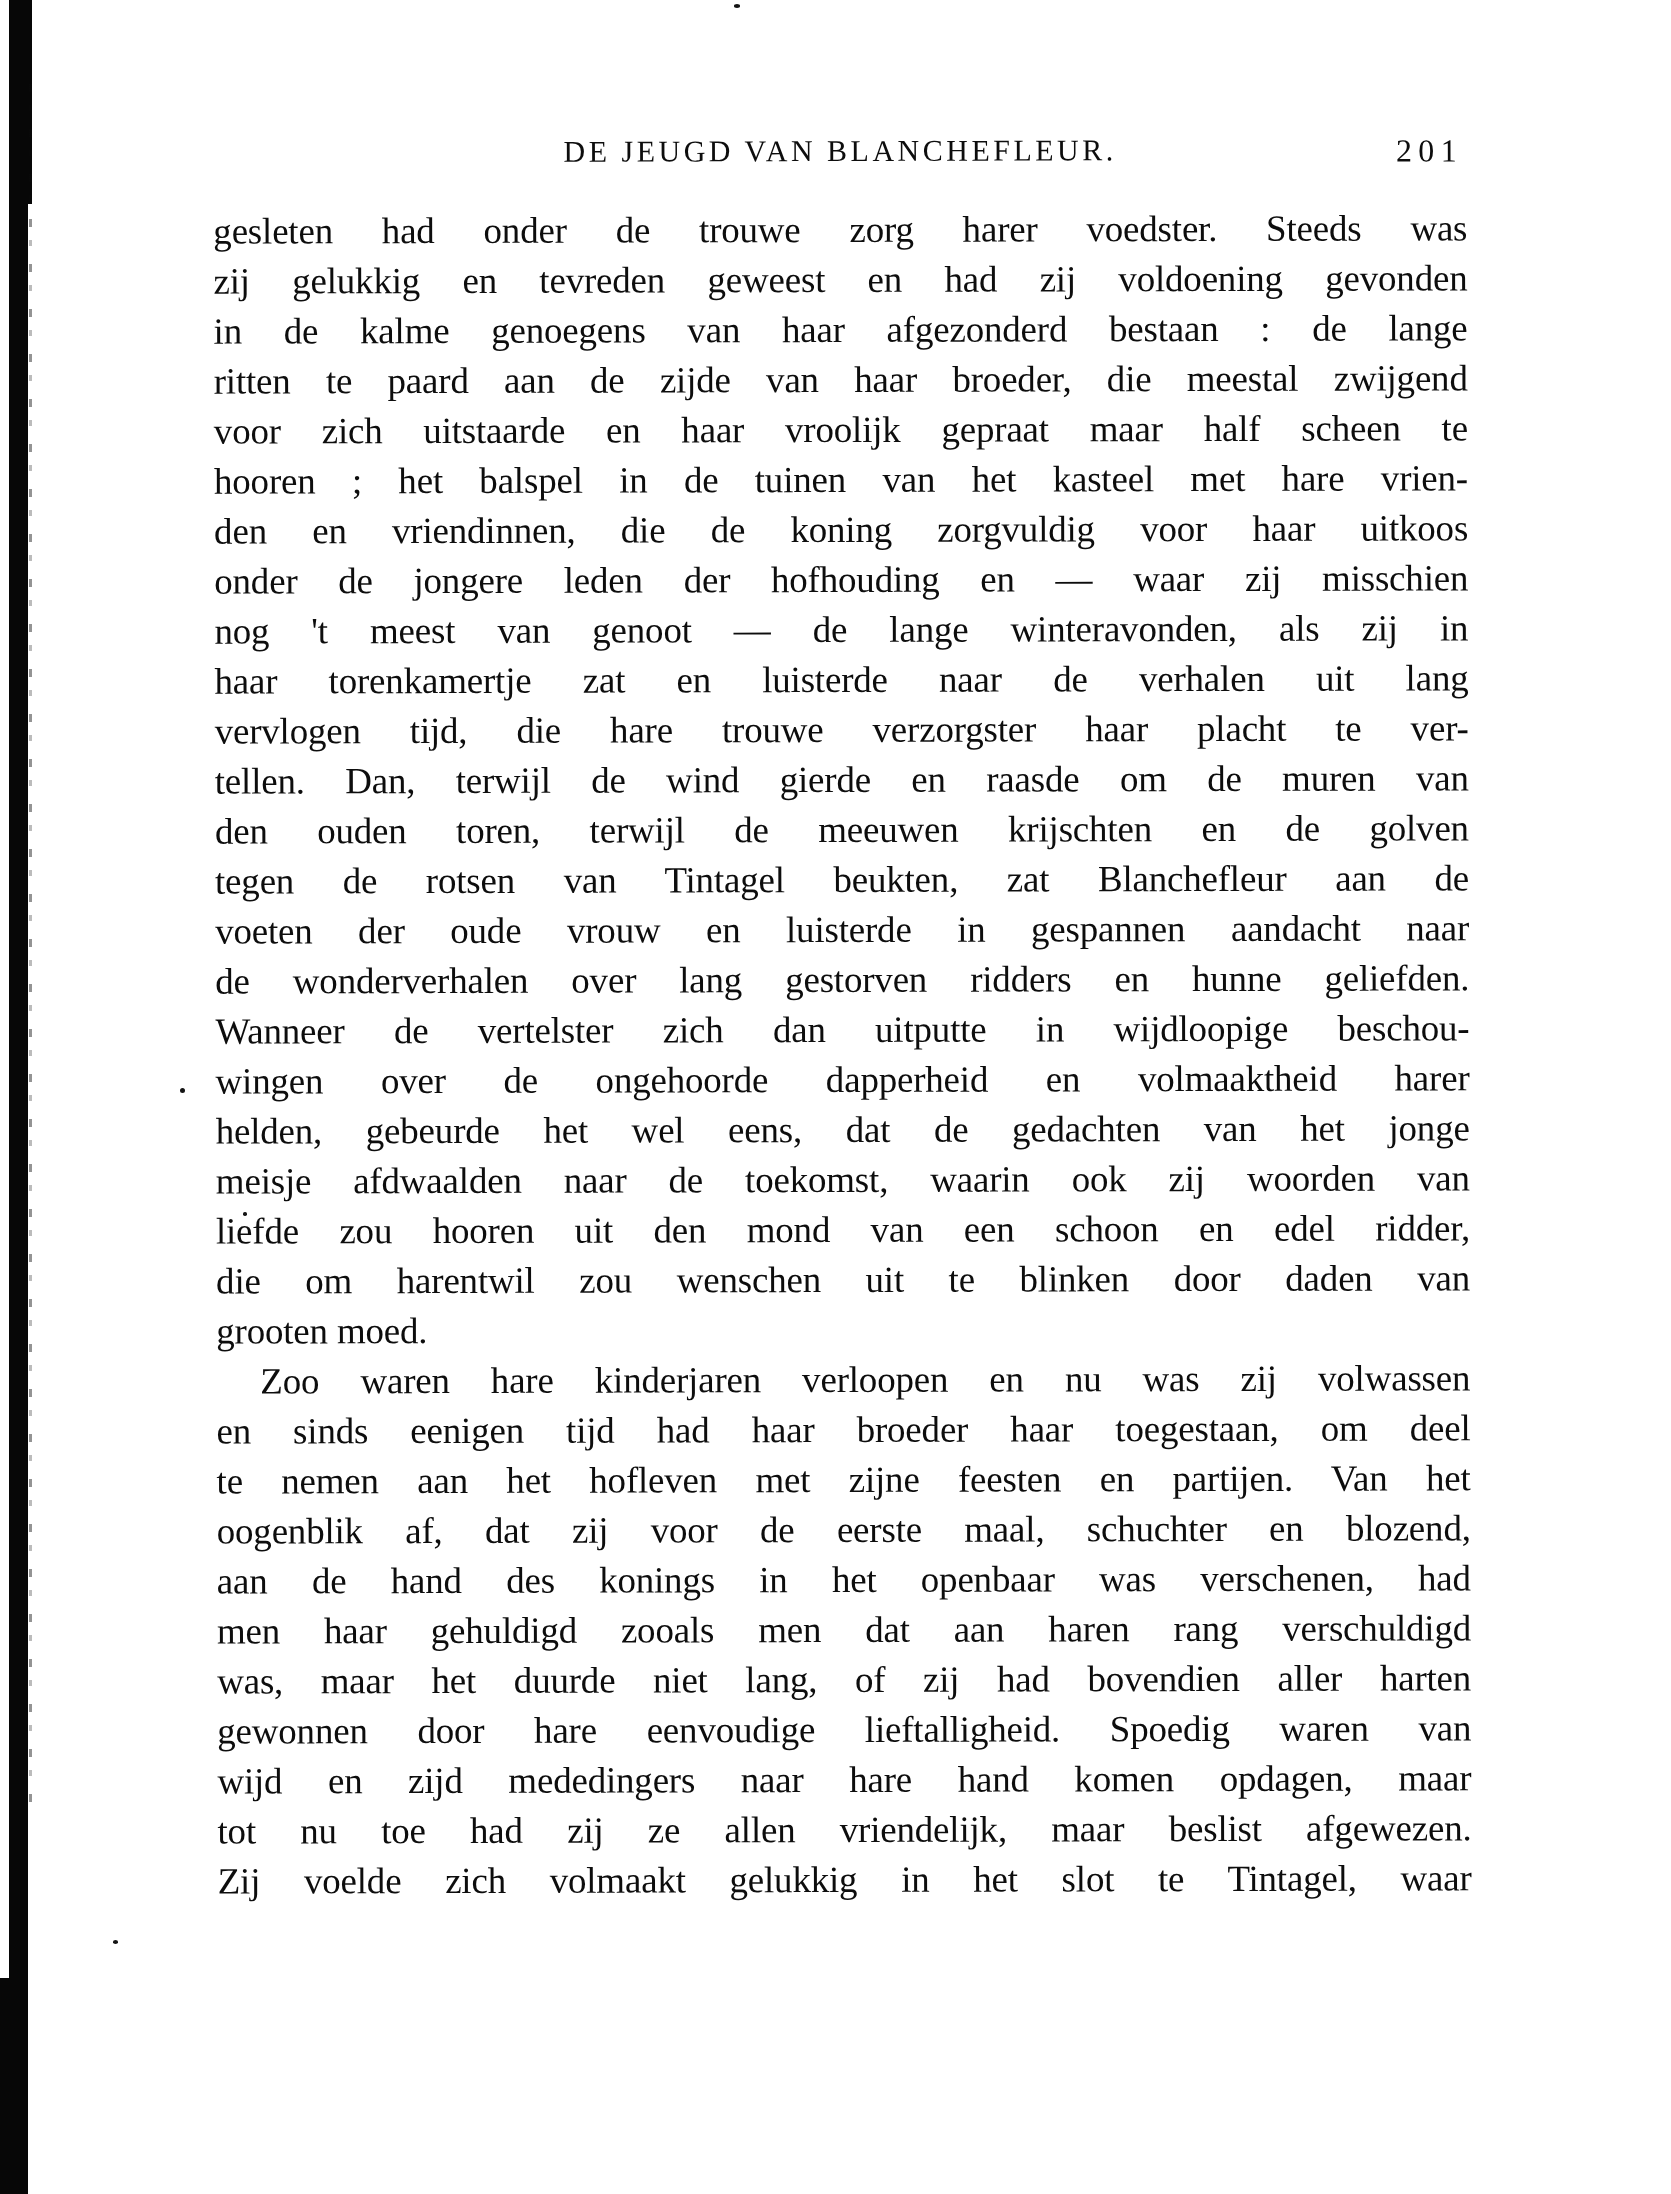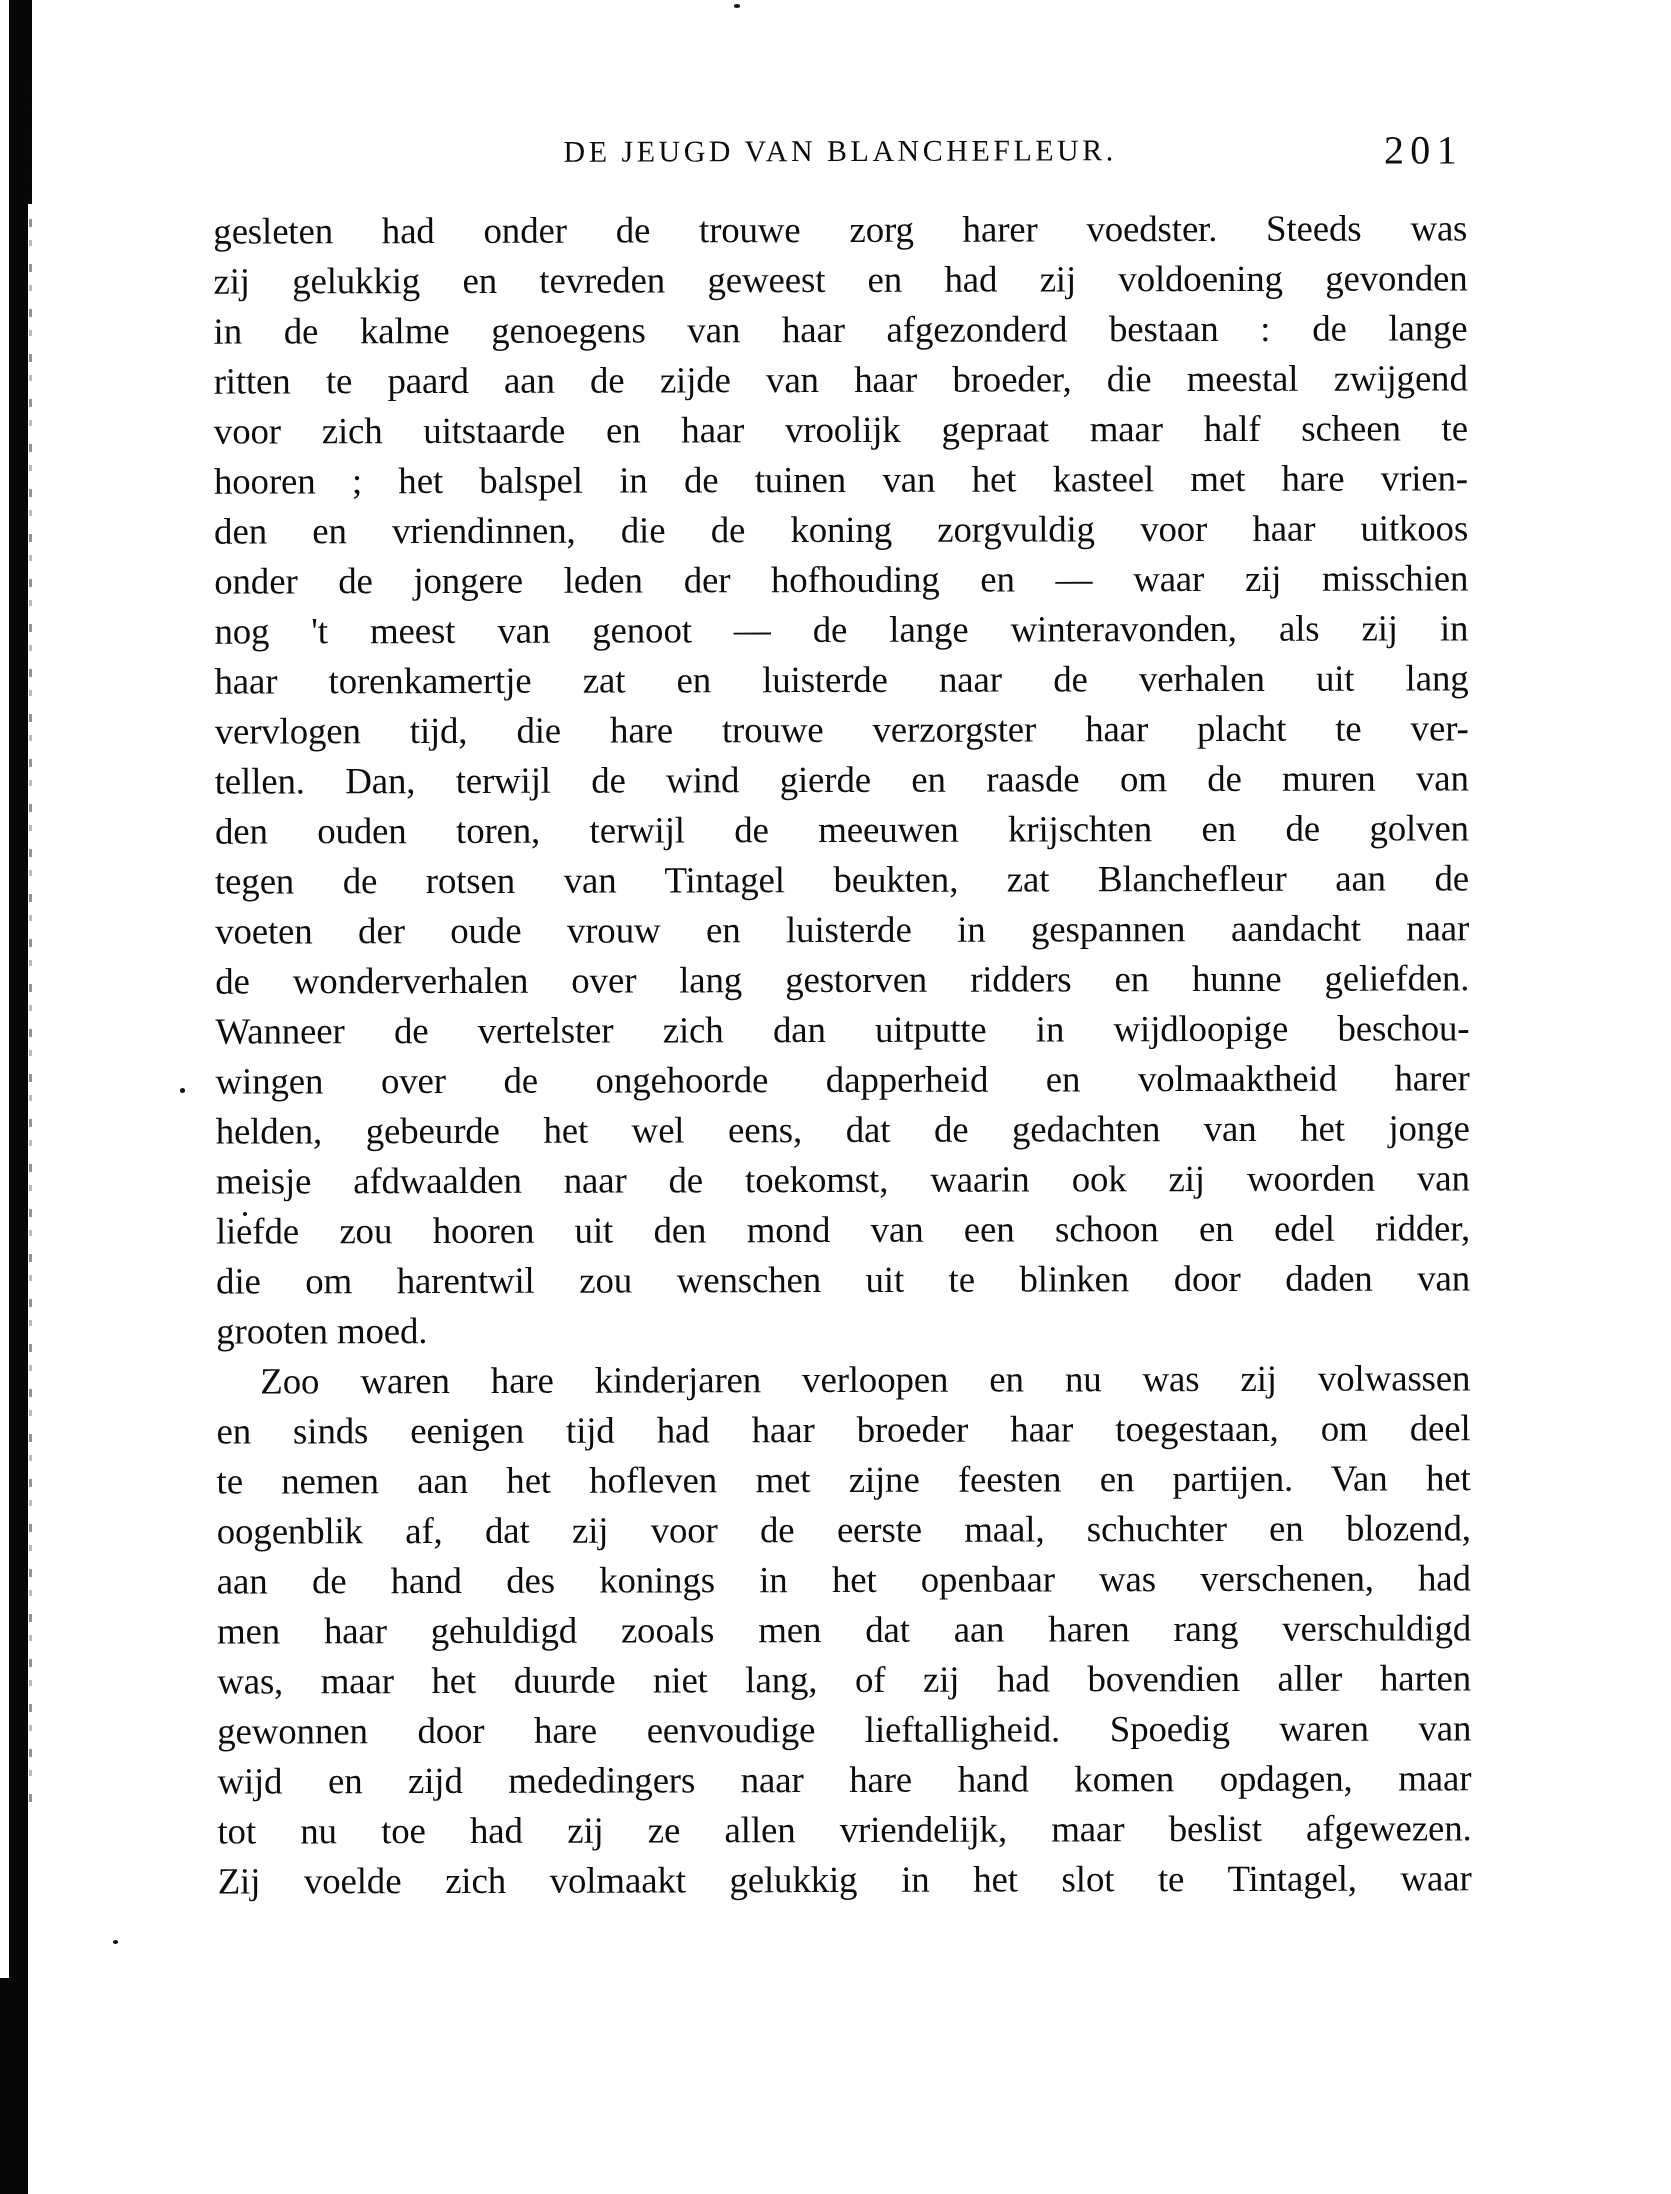--- a/index.html
+++ b/index.html
@@ -80,21 +80,21 @@
     text-align: center;
     font-size: 30px;
     letter-spacing: 3.5px;
     line-height: 44px;
     white-space: nowrap;
   }
   .page-number {
     position: absolute;
     right: 4.2px;
     top: 1.4px;
-    font-size: 40px;
+    font-size: 32px;
     letter-spacing: 6.3px;
     line-height: 44px;
   }
 
   .body-text {
     position: absolute;
     left: 215px;
     top: 205px;
     width: 1254px;
   }

